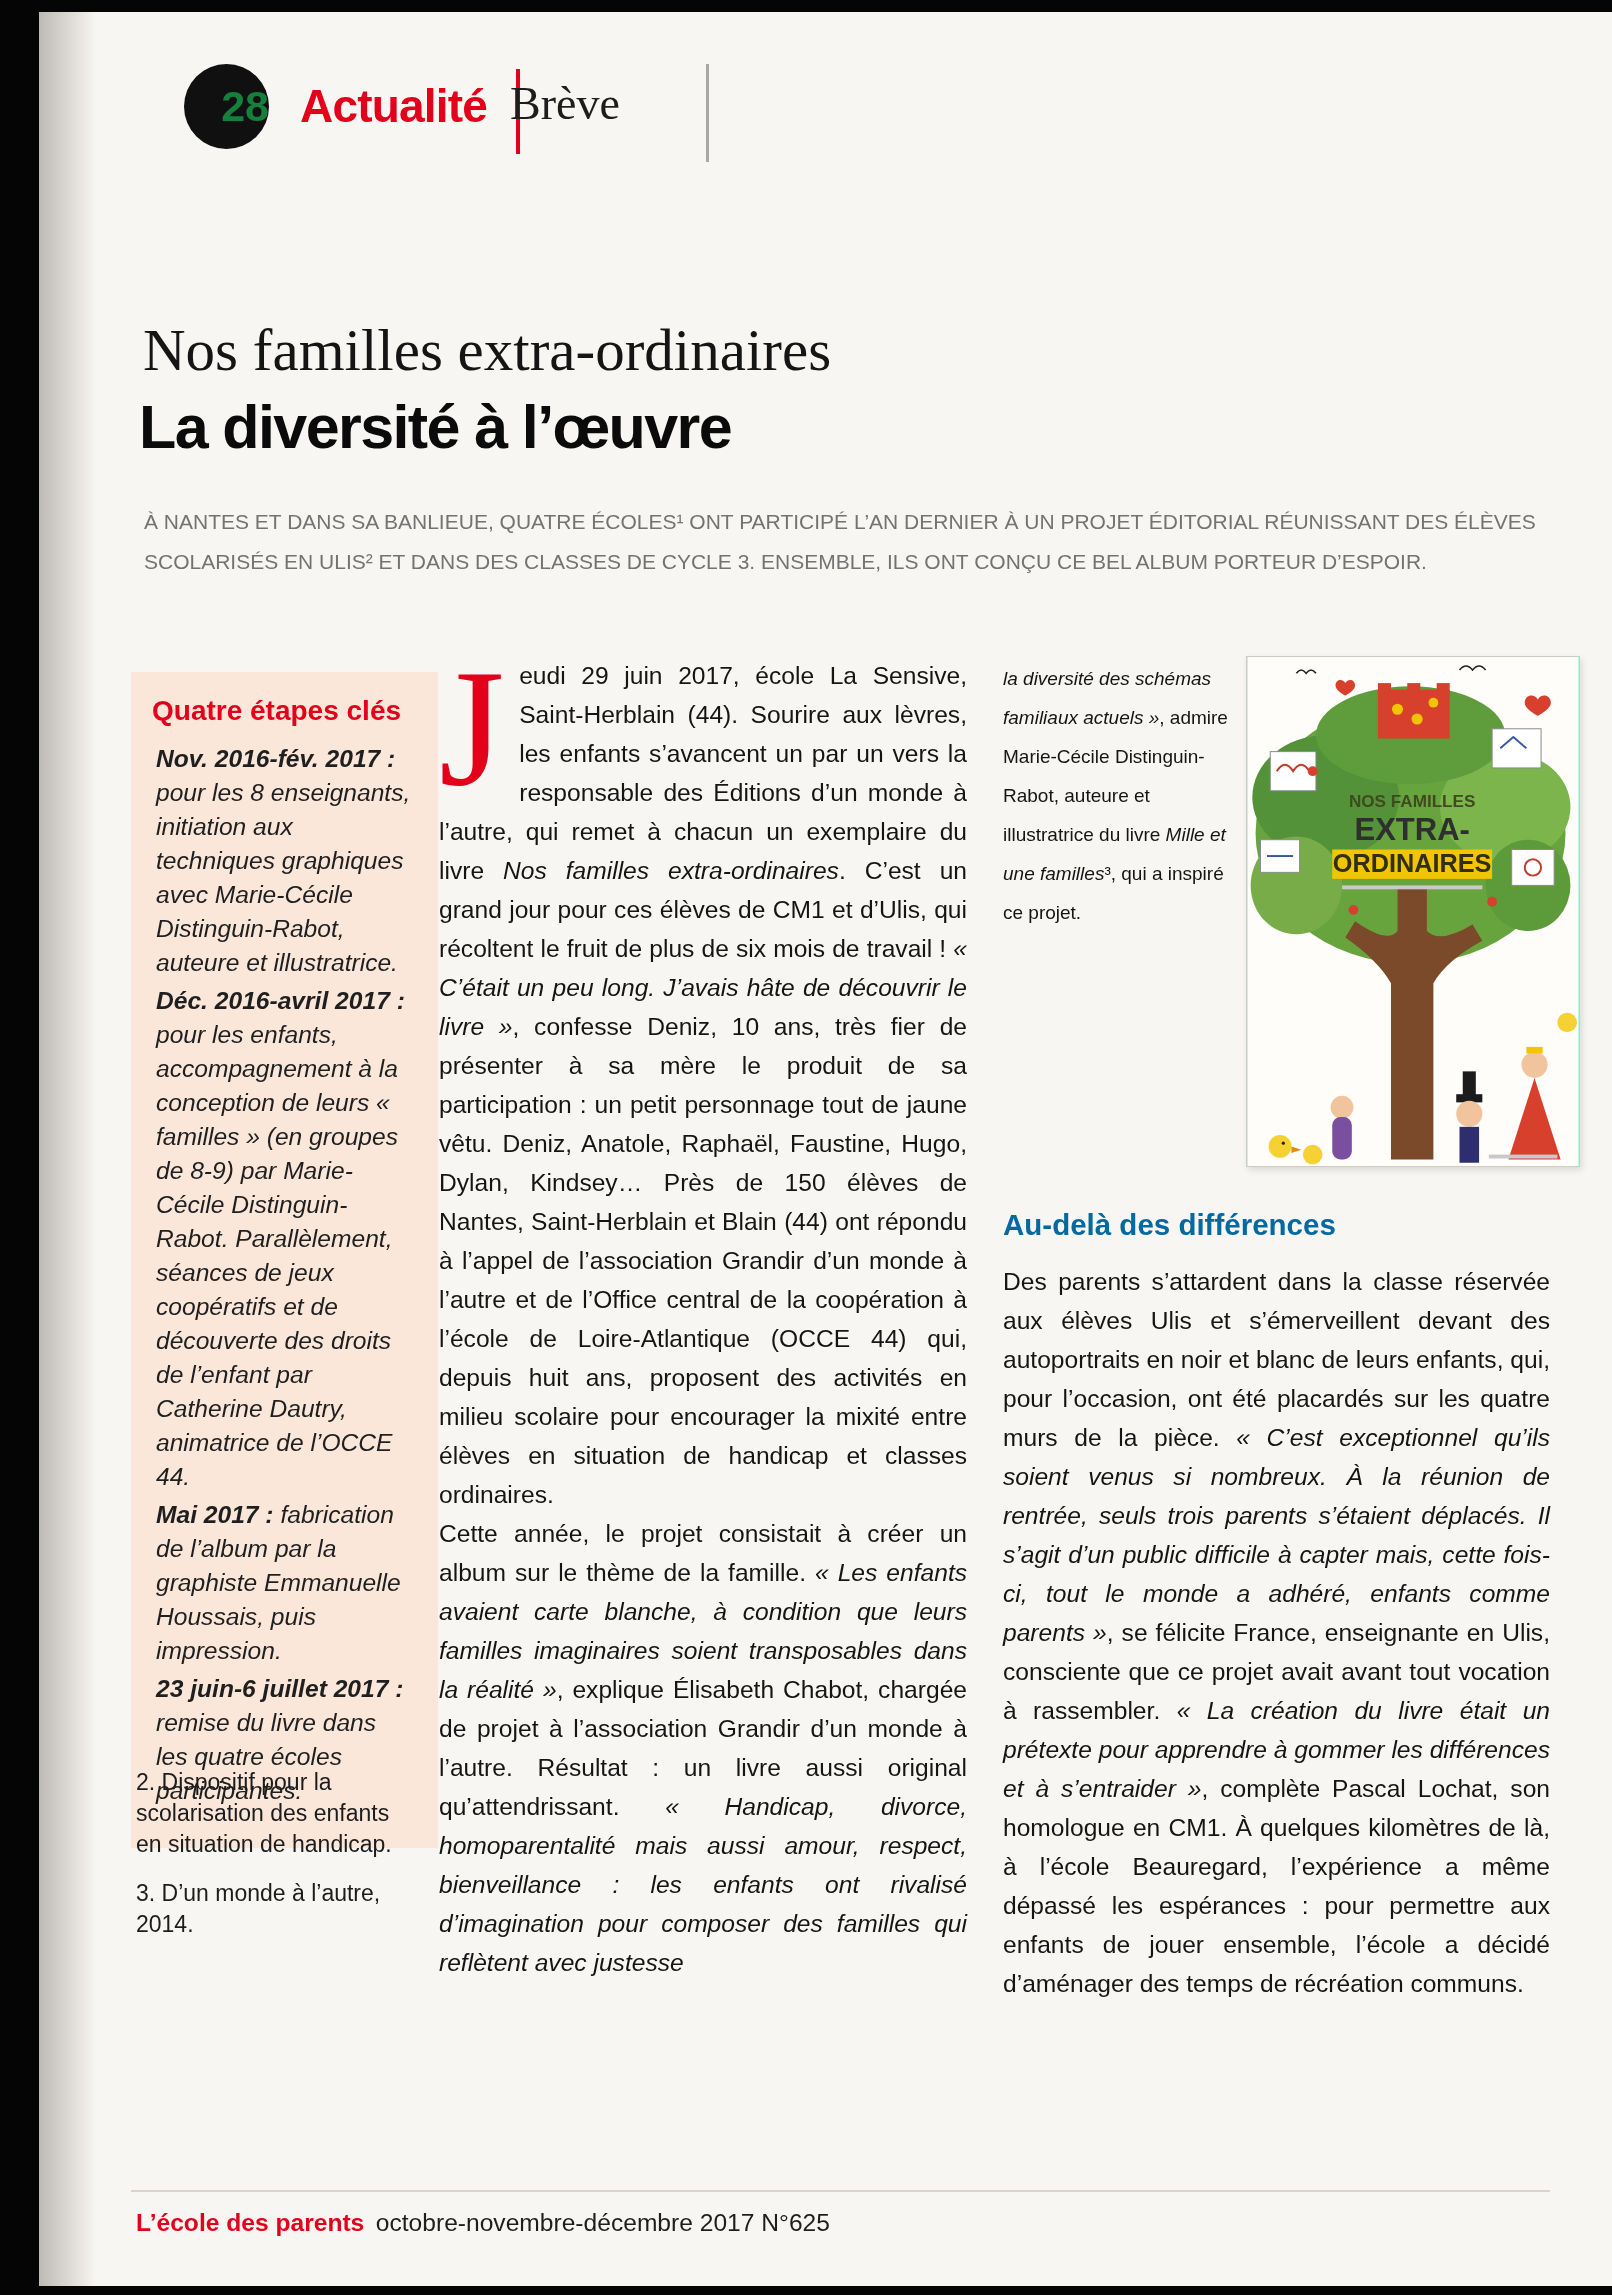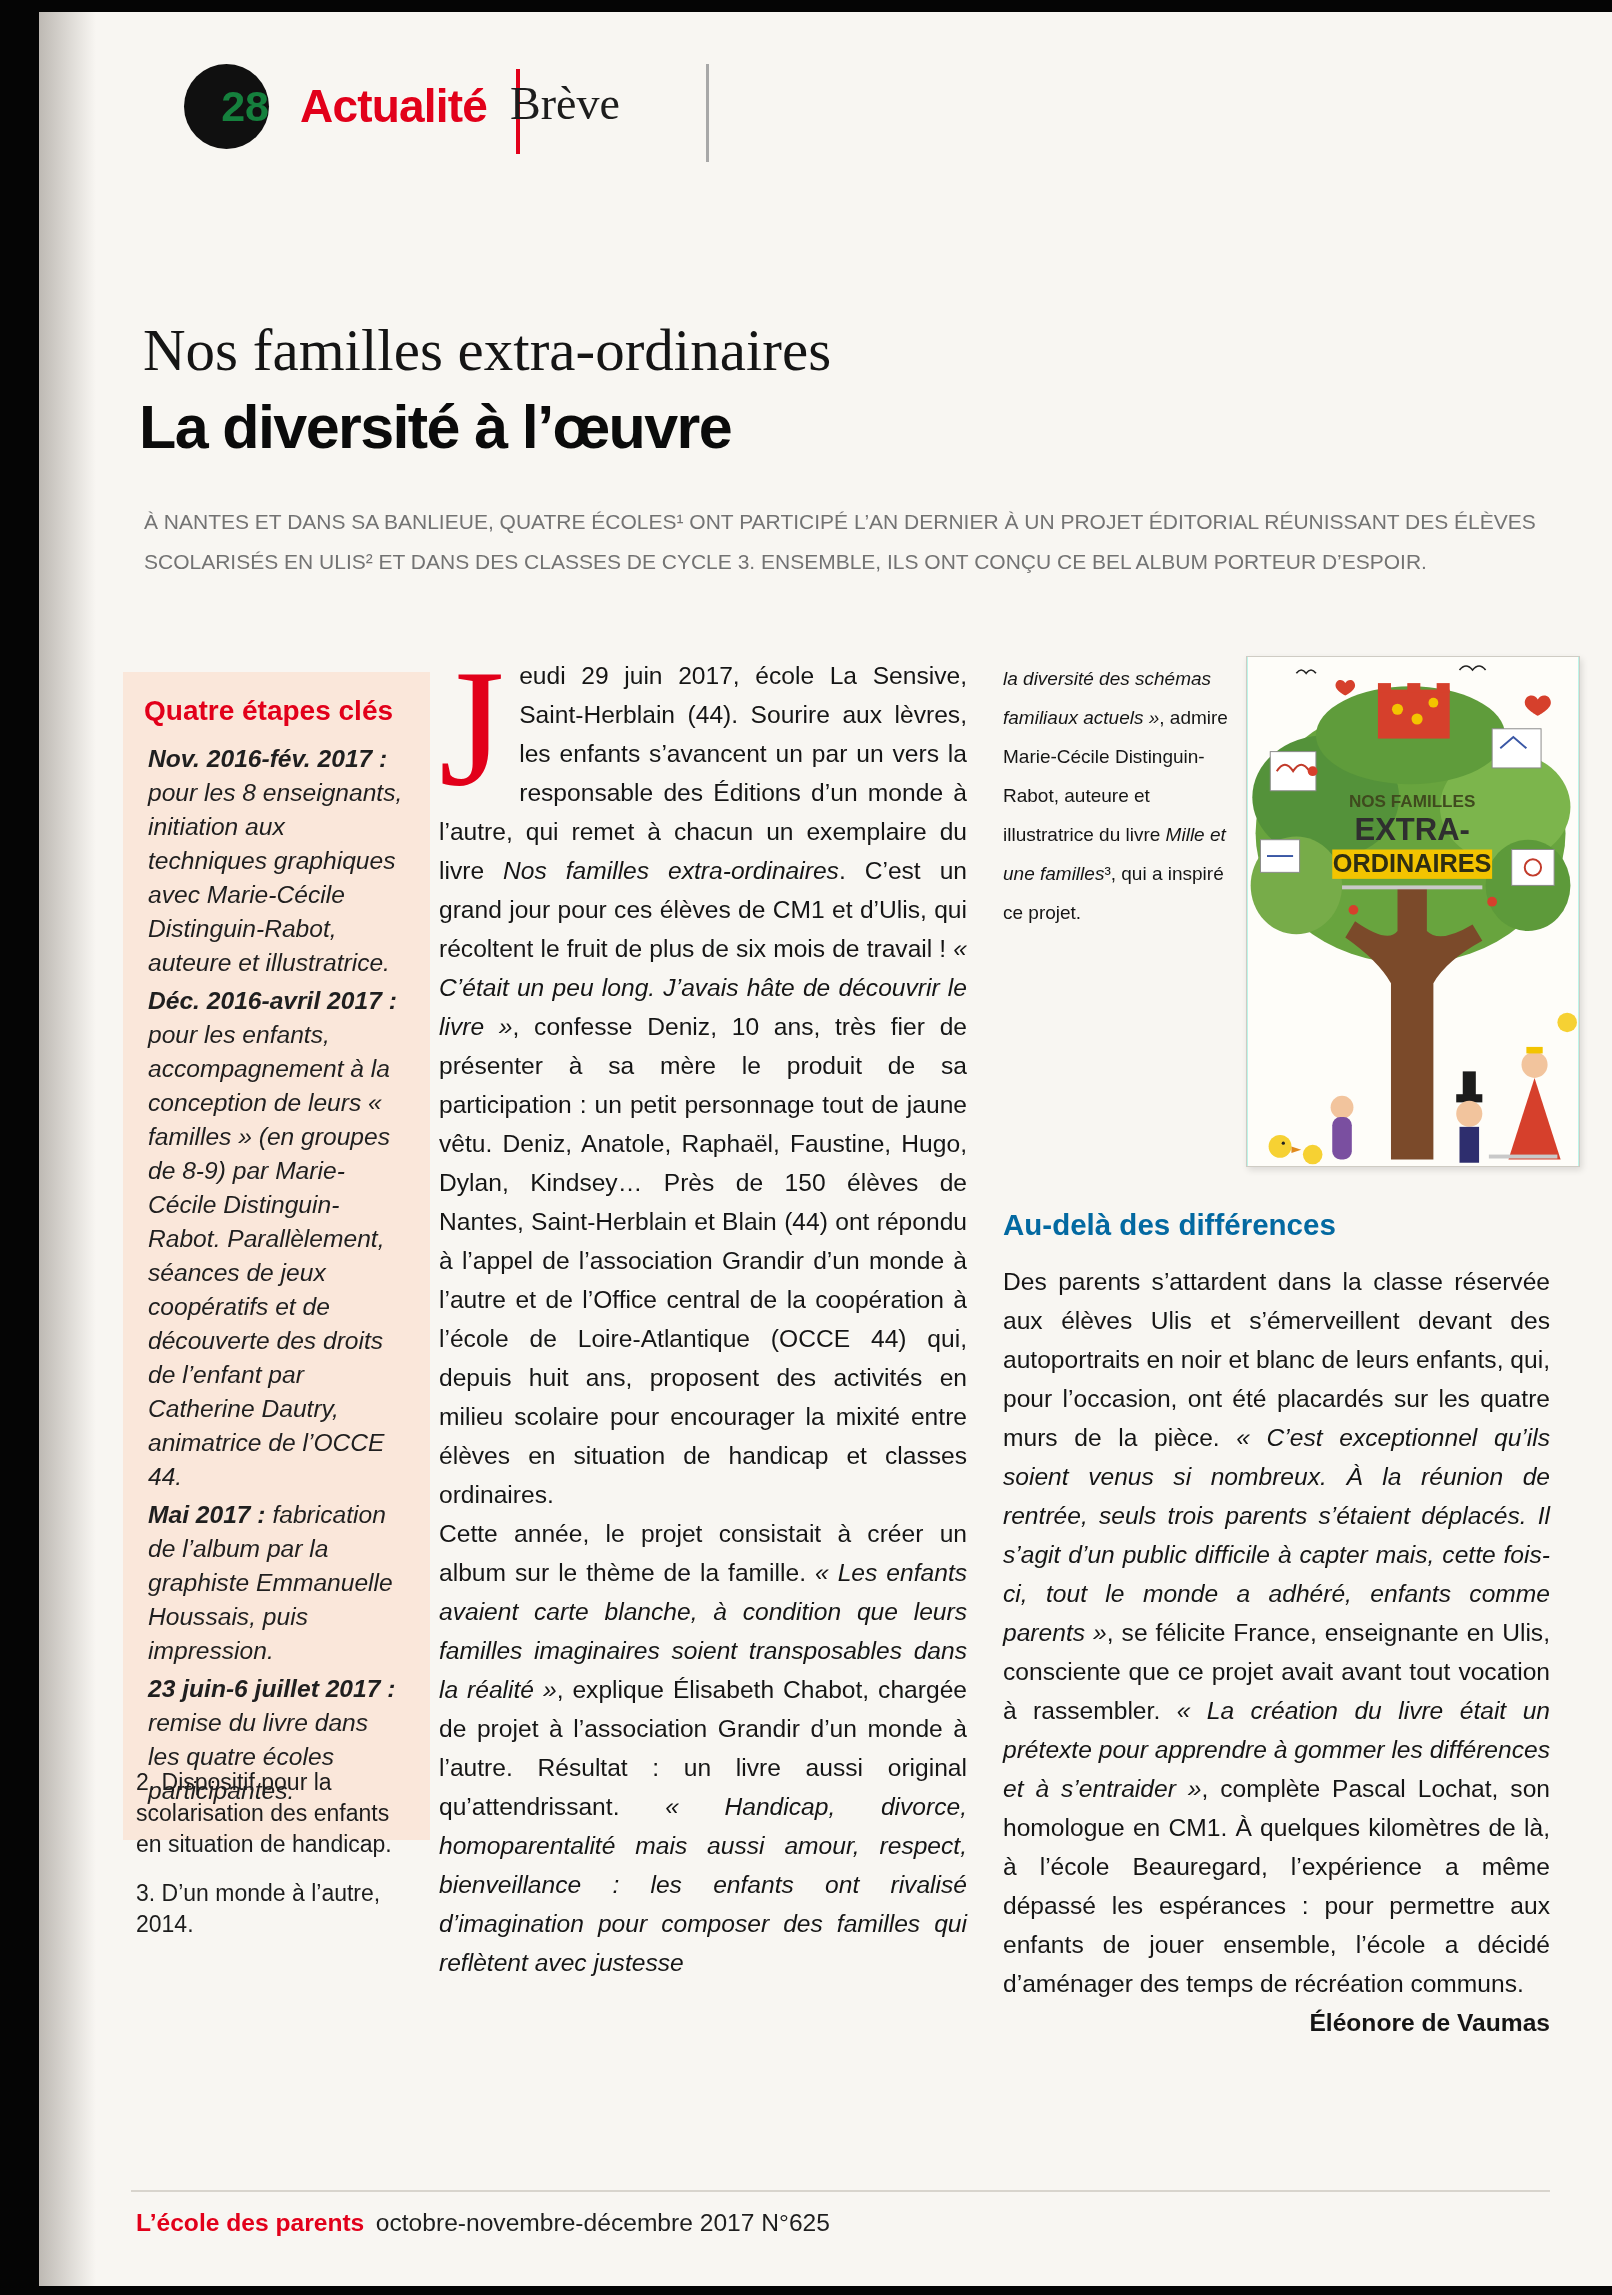--- a/index.html
+++ b/index.html
@@ -26,22 +26,22 @@
   .sep-red{left:516px;top:69px;width:4.1px;height:85px;background:#e2001a;}
   .subsection-title{left:510px;top:77px;font-family:"Liberation Serif", serif;font-size:46px;color:#1d1d1d;}
   .sep-gray{left:706px;top:64px;width:2.5px;height:98px;background:#a8a8a8;}
 
   
   .kicker{left:143px;top:316px;font-family:"Liberation Serif", serif;font-size:59px;color:#151515;}
   .main-title{left:139px;top:392px;font-size:61px;font-weight:800;color:#0b0b0b;letter-spacing:-1.6px;}
   .standfirst{left:144px;top:502px;width:1393px;font-size:21px;line-height:40px;color:#737373;}
 
   
-  .sidebar-box{left:123px;top:672px;width:307px;background:#fae7da;
-    padding:23px 21px 28px 21px;box-sizing:border-box;}
+  .sidebar-box{left:131px;top:672px;width:307px;background:#fae7da;
+    padding:23px 21px 36px 21px;box-sizing:border-box;}
   .sidebar-title{color:#e2001a;font-weight:700;font-size:28px;margin:0 0 14.8px 0;}
   .step{font-style:italic;font-size:24.6px;line-height:34px;color:#1f1f1f;margin:4px;}
   .step b{font-weight:700;}
 
   
   .footnotes{left:136px;top:1767px;width:270px;font-size:23px;line-height:31px;color:#1c1c1c;}
   .footnote{margin:0 0 18px 0;}
 
   
   .col-main{left:439px;top:656px;width:528px;font-size:24.6px;line-height:39px;
@@ -174,20 +174,19 @@
     <rect x="171" y="239" width="10" height="4" fill="#f3c400"></rect>
     <path d="M176,258 L192,308 L160,308 Z" fill="#d6402c"></path>
     <circle cx="196" cy="224" r="6" fill="#f6d133"></circle>
     <rect x="148" y="305" width="42" height="2.4" fill="#c9c9c9"></rect>
   </svg>
 </div>
 
 <div class="abs right-heading">Au-delà des différences</div>
 <div class="abs right-body">
   <p><span>Des parents s’attardent dans la classe réservée aux élèves Ulis et s’émerveillent devant des autoportraits en noir et blanc de leurs enfants, qui, pour l’occasion, ont été placardés sur les quatre murs de la pièce. </span><span class="seg-i">« C’est exceptionnel qu’ils soient venus si nombreux. À la réunion de rentrée, seuls trois parents s’étaient déplacés. Il s’agit d’un public difficile à capter mais, cette fois-ci, tout le monde a adhéré, enfants comme parents »</span><span>, se félicite France, enseignante en Ulis, consciente que ce projet avait avant tout vocation à rassembler. </span><span class="seg-i">« La création du livre était un prétexte pour apprendre à gommer les différences et à s’entraider »</span><span>, complète Pascal Lochat, son homologue en CM1. À quelques kilomètres de là, à l’école Beauregard, l’expérience a même dépassé les espérances : pour permettre aux enfants de jouer ensemble, l’école a décidé d’aménager des temps de récréation communs.</span></p>
-  <p class="byline">Éléonore de Vaumas</p>
 </div>
 
 <div class="abs footer-rule"></div>
 <div class="abs footer">
   <span class="mag">L’école des parents</span><span class="issue">octobre-novembre-décembre 2017  N°625</span>
 </div>
 
 
 </body></html>

